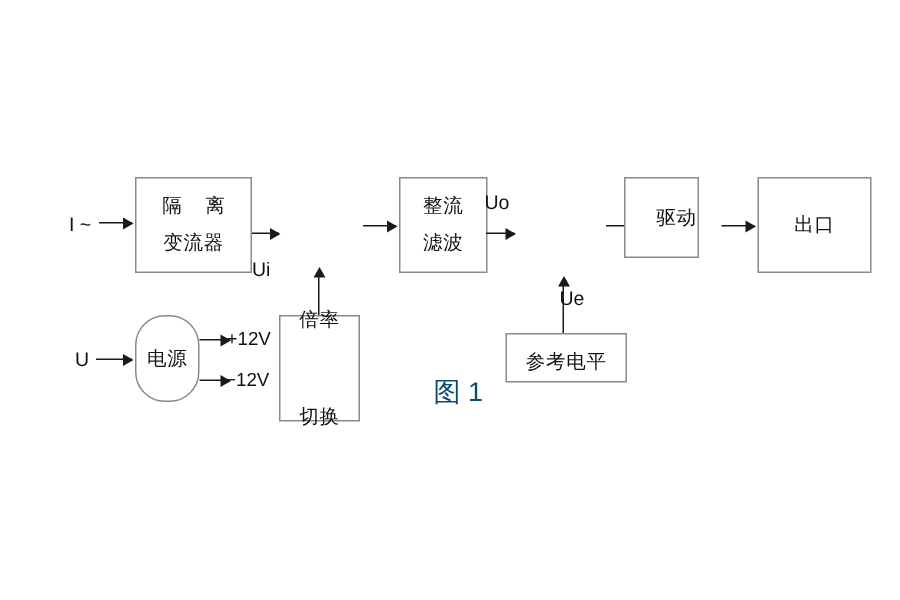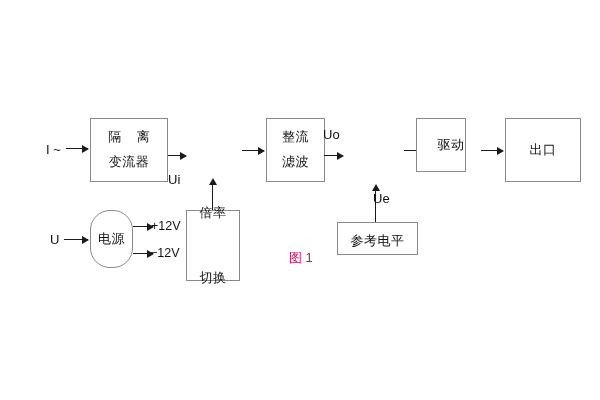--- a/index.html
+++ b/index.html
@@ -69,22 +69,22 @@
     left: -3.5px;
     top: -6px;
     width: 0;
     height: 0;
     border-left: 4px solid transparent;
     border-right: 4px solid transparent;
     border-bottom: 7px solid #1a1a1a;
   }
   .caption {
     position: absolute;
-    font-size: 13px;
-    color: #be185d;
+    font-size: 18px;
+    color: #0c4a6e;
     white-space: nowrap;
   }
 </style>
 </head>
 <body>
 
 <div id="canvas">
 
   <div class="lbl" style="left:46px; top:143px;">I ~</div>
   <div class="harrow" style="left:66px; top:148px; width:22px;"></div>

